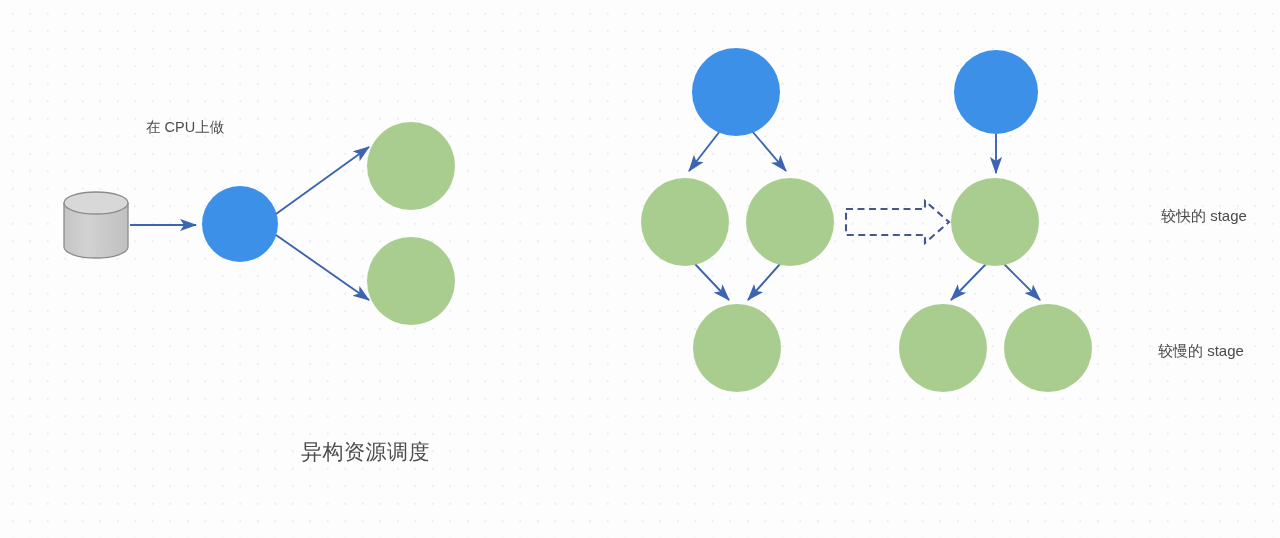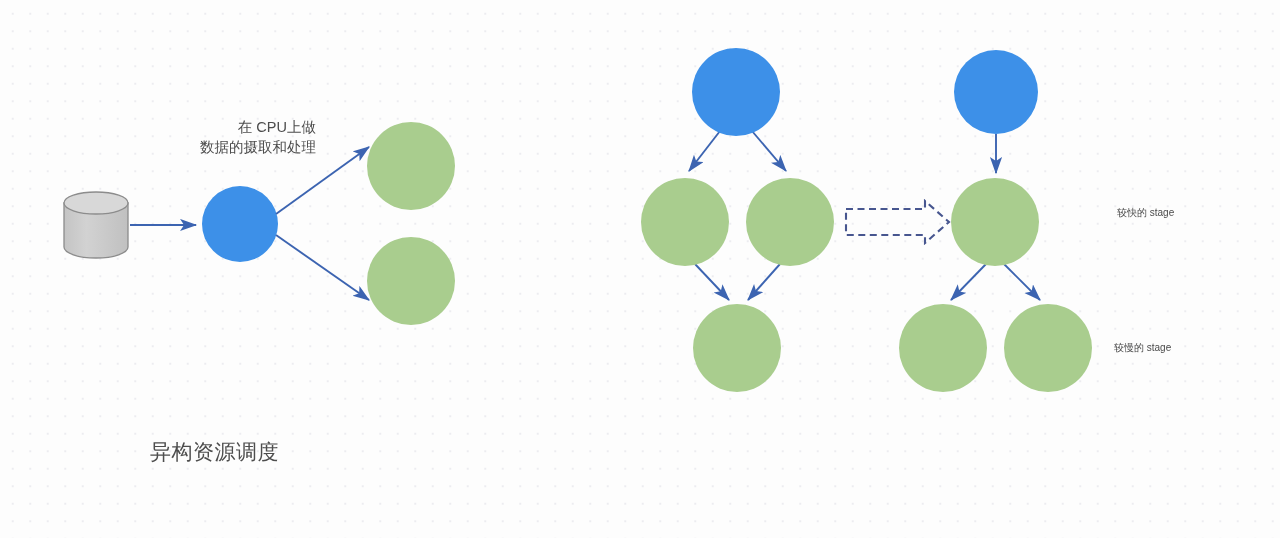--- a/index.html
+++ b/index.html
@@ -27,30 +27,31 @@
   }
   .txt {
     position: absolute;
     color: #4a4a4a;
     white-space: pre;
     line-height: 1.32;
   }
   .note {
     font-size: 14.5px;
     color: #4d4d4d;
-    text-align: right;
+    text-align: left;
   }
   .stage-label {
-    font-size: 10px;
+    font-size: 15px;
     color: #4a4a4a;
+    margin-left: 44px;
   }
   .caption {
     font-size: 21px;
     color: #4d4d4d;
-    text-align: left;
+    text-align: right;
     letter-spacing: 0.5px;
   }
 </style>
 </head>
 <body>
 
 <div id="canvas">
 
   <svg id="vector-layer" viewBox="0 0 1280 538">
     <defs>
@@ -105,21 +106,20 @@
       <line x1="1004" y1="264" x2="1040" y2="300" stroke="#3c64b1" stroke-width="1.9" marker-end="url(#ah)"></line>
 
       <circle cx="996" cy="92" r="42" fill="#3d90e8"></circle>
       <circle cx="995" cy="222" r="44" fill="#a9cd8e"></circle>
       <circle cx="943" cy="348" r="44" fill="#a9cd8e"></circle>
       <circle cx="1048" cy="348" r="44" fill="#a9cd8e"></circle>
     </g>
   </svg>
 
   <div class="txt note" style="left:146px; top:118px; width:170px;">在 CPU上做</div>
-  <div class="txt note" style="left:146px; top:138px; width:170px;">数据的摄取和处理</div>
 
 
   <div class="txt stage-label" style="left:1117px; top:206px;">较快的 stage</div>
   <div class="txt stage-label" style="left:1114px; top:341px;">较慢的 stage</div>
 
   <div class="txt caption" style="left:150px; top:438px; width:280px;">异构资源调度</div>
 
 </div>
 
 </body></html>

